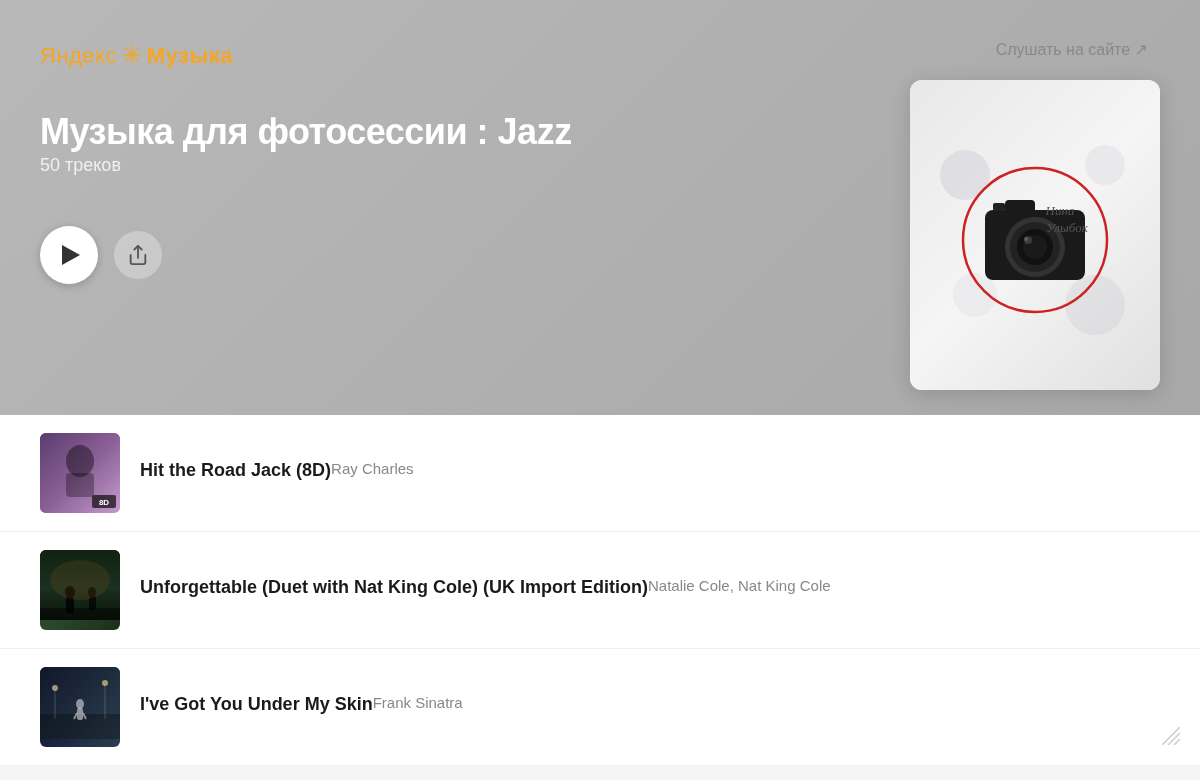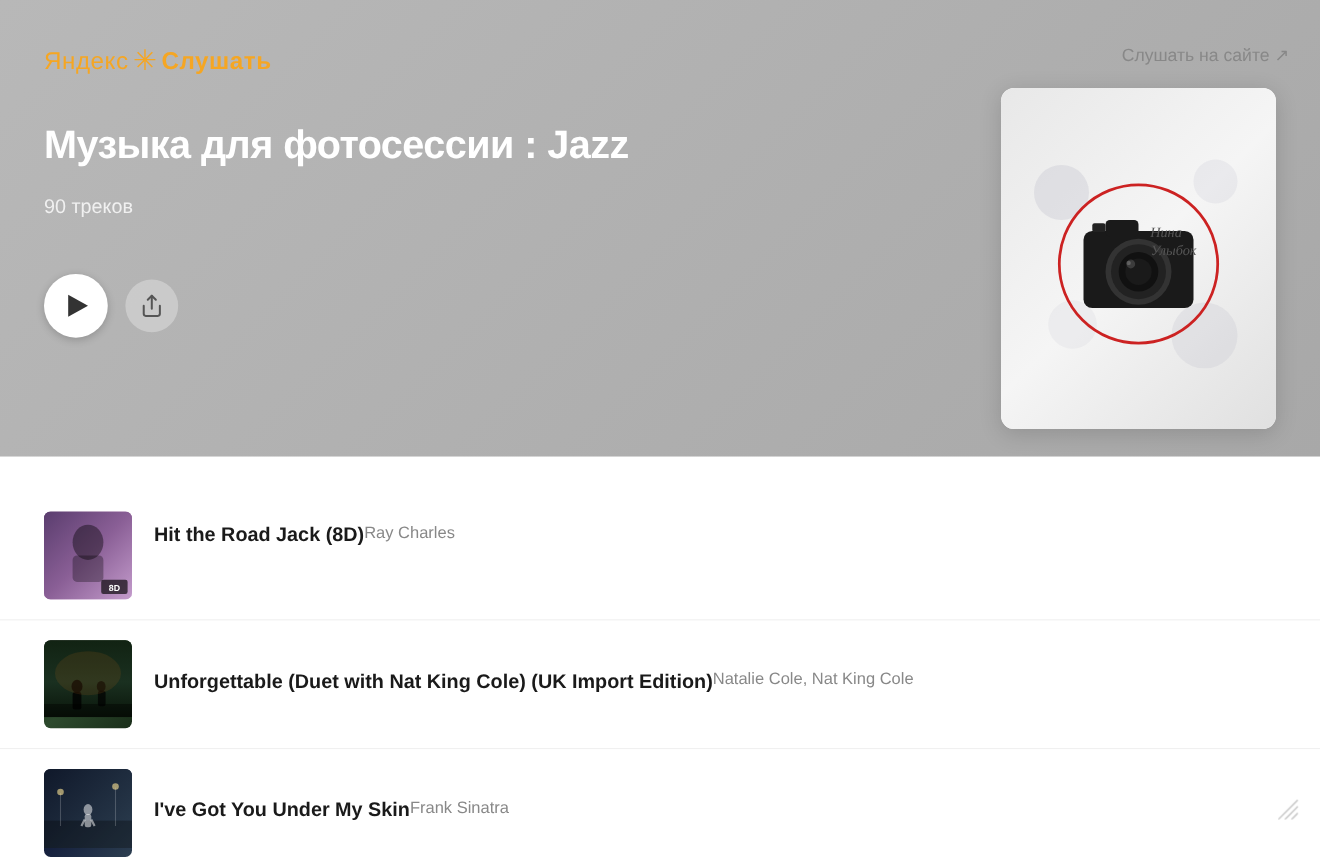--- a/index.html
+++ b/index.html
@@ -51,34 +51,34 @@
     .muzyka-text {
       color: #f5a623;
       font-size: 22px;
       font-weight: 700;
       letter-spacing: 0.5px;
     }
 
     .listen-link {
       position: absolute;
       top: 40px;
-      right: 28px;
+      right: 52px;
       color: #888;
       font-size: 16px;
       text-decoration: none;
       display: flex;
       align-items: center;
       gap: 4px;
     }
 
     .playlist-title {
       color: #ffffff;
       font-size: 36px;
       font-weight: 700;
-      margin-bottom: 25px;
+      margin-bottom: 2px;
       letter-spacing: -0.5px;
     }
 
     .playlist-subtitle {
       color: #f0f0f0;
       font-size: 18px;
       font-weight: 400;
       margin-bottom: 50px;
     }
 
@@ -174,21 +174,20 @@
       margin-right: 20px;
     }
 
     
     .thumb-1 {
       background: linear-gradient(135deg, #6b4f7a 0%, #9b6fa0 40%, #c4a0cc 70%, #e0c8e8 100%);
       position: relative;
       display: flex;
       align-items: center;
       justify-content: flex-end;
-      margin-top: 32px;
     }
 
     
     .thumb-2 {
       background: linear-gradient(135deg, #1a1a2e 0%, #16213e 50%, #2c3e50 100%);
       display: flex;
       align-items: flex-end;
       justify-content: center;
       padding-bottom: 8px;
     }
@@ -230,25 +229,25 @@
   </style>
 </head>
 <body>
 
 <div class="hero">
   <div class="hero-left">
 
     <div class="yandex-logo">
       <span class="yandex-text">Яндекс</span>
       <span class="yandex-star">✳</span>
-      <span class="muzyka-text">Слушать</span>
+      <span class="muzyka-text">Музыка</span>
     </div>
 
     <h1 class="playlist-title">Музыка для фотосессии : Jazz</h1>
-    <p class="playlist-subtitle">90 треков</p>
+    <p class="playlist-subtitle">50 треков</p>
 
     <div class="controls">
       <button class="play-btn" title="Play">
         <div class="play-btn-triangle"></div>
       </button>
       <button class="share-btn" title="Share">
         <svg width="22" height="22" viewBox="0 0 24 24" fill="none" stroke="#555" stroke-width="2" stroke-linecap="round" stroke-linejoin="round">
           <path d="M4 12v8a2 2 0 0 0 2 2h12a2 2 0 0 0 2-2v-8"></path>
           <polyline points="16 6 12 2 8 6"></polyline>
           <line x1="12" y1="2" x2="12" y2="15"></line>

